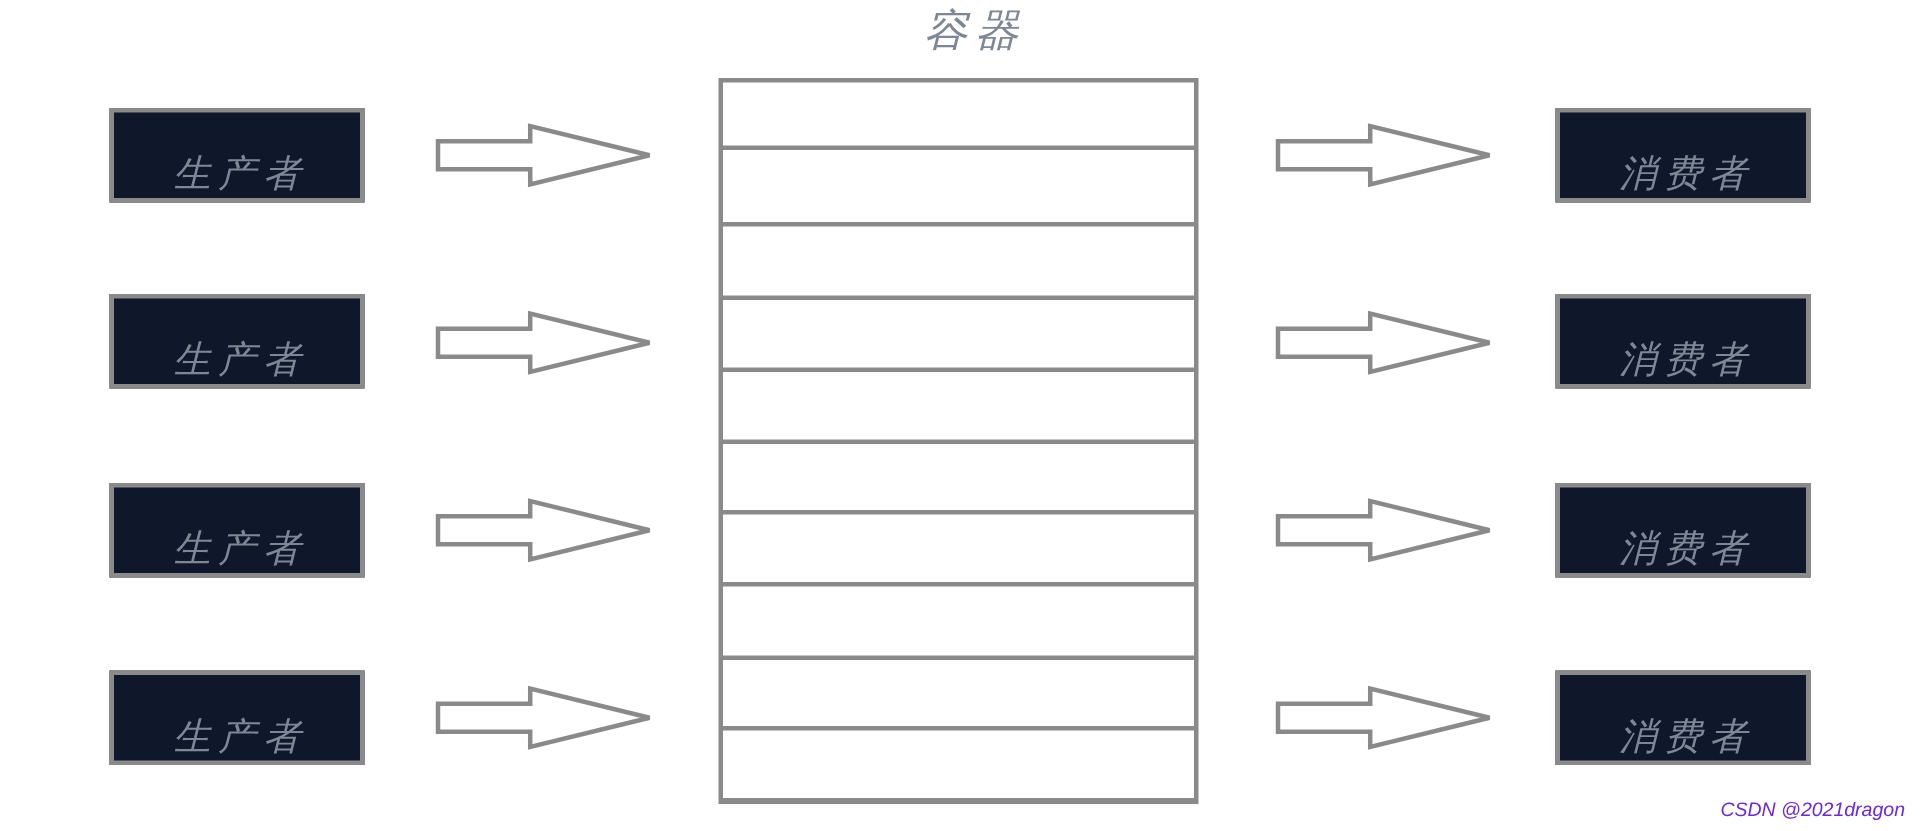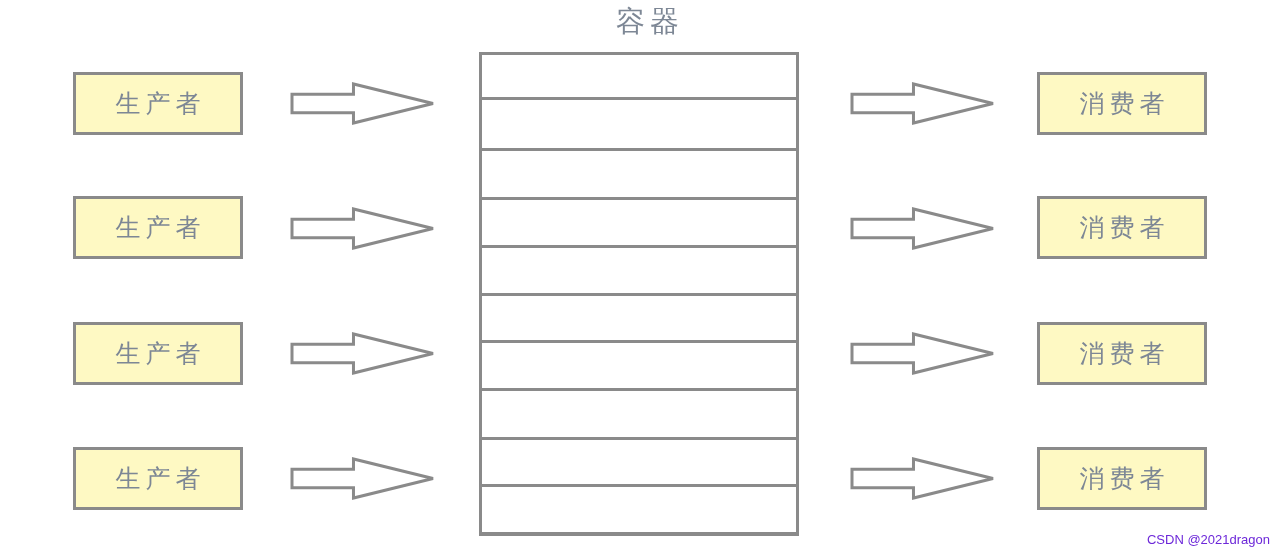--- a/index.html
+++ b/index.html
@@ -9,20 +9,21 @@
   }
   body {
     font-family: "Liberation Serif", "DejaVu Serif", serif;
   }
   #canvas {
     position: relative;
     width: 1280px;
     height: 554px;
     background: #ffffff;
     overflow: hidden;
+    font-style: italic;
   }
 
   
   .title {
     position: absolute;
     left: 560px;
     top: 2px;
     width: 180px;
     text-align: center;
     font-size: 29px;
@@ -31,23 +32,23 @@
     color: #7d8795;
     font-family: "Liberation Serif", "DejaVu Serif", serif;
     white-space: nowrap;
   }
 
   
   .actor-box {
     position: absolute;
     box-sizing: border-box;
     border: 3px solid #8a8a8a;
-    background: #fef9c3;
+    background: #0f172a;
     display: flex;
-    align-items: center;
+    align-items: flex-end;
     justify-content: center;
   }
   .actor-label {
     font-size: 25px;
     line-height: 30px;
     letter-spacing: 5px;
     text-indent: 5px;
     color: #7d8795;
     white-space: nowrap;
     font-family: "Liberation Serif", "DejaVu Serif", serif;

